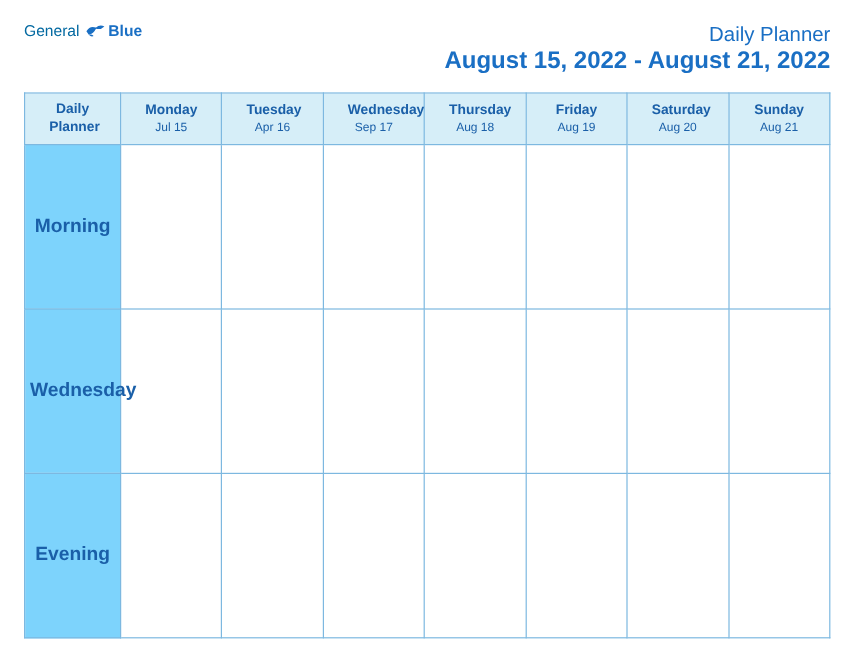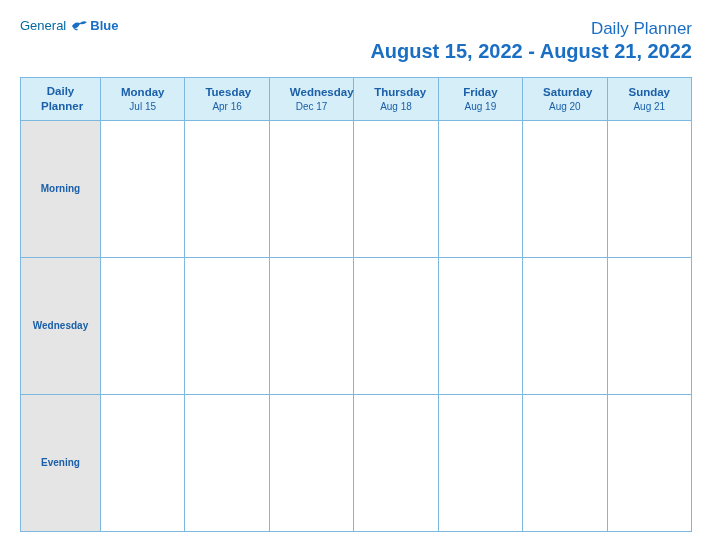--- a/index.html
+++ b/index.html
@@ -98,24 +98,24 @@
     .calendar thead tr th .day-date {
       font-size: 10px;
       font-weight: normal;
     }
 
     .col-label {
       width: 80px;
     }
 
     .calendar tbody tr td.row-label {
-      background-color: #e5e5e5;
+      background-color: #7dd3fc;
       text-align: center;
       vertical-align: middle;
-      font-size: 10px;
+      font-size: 16px;
       color: #1a5fa8;
       font-weight: bold;
       padding: 8px 4px;
     }
 
     .calendar tbody tr td.day-cell {
       background-color: #ffffff;
       height: 110px;
       vertical-align: top;
       padding: 4px;
@@ -151,21 +151,21 @@
       <th>
         <div class="day-name">Monday</div>
         <div class="day-date">Jul 15</div>
       </th>
       <th>
         <div class="day-name">Tuesday</div>
         <div class="day-date">Apr 16</div>
       </th>
       <th>
         <div class="day-name">Wednesday</div>
-        <div class="day-date">Dec 17</div>
+        <div class="day-date">Sep 17</div>
       </th>
       <th>
         <div class="day-name">Thursday</div>
         <div class="day-date">Aug 18</div>
       </th>
       <th>
         <div class="day-name">Friday</div>
         <div class="day-date">Aug 19</div>
       </th>
       <th>

